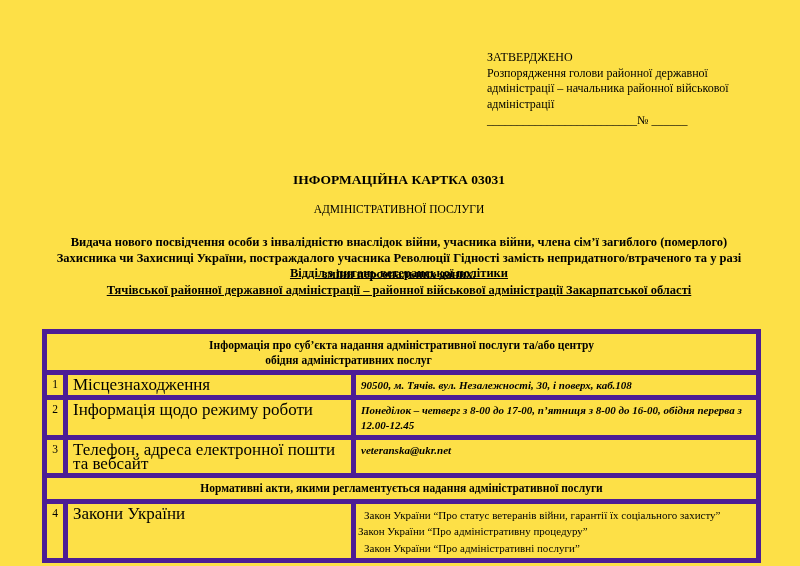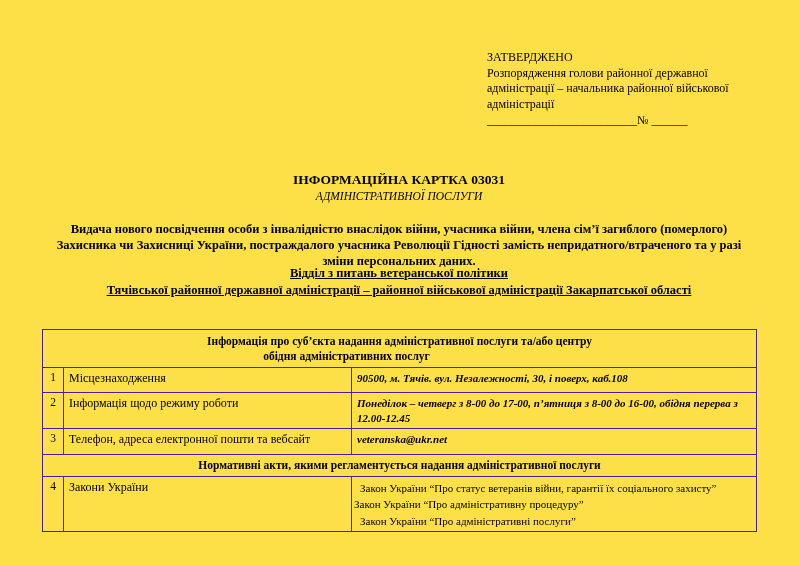--- a/index.html
+++ b/index.html
@@ -11,48 +11,48 @@
   }
   .page { position: relative; width: 800px; height: 566px; overflow: hidden; background: #fde047; }
 
   
   .approval { position: absolute; left: 487px; top: 50px; width: 248px; font-size: 12px; line-height: 15.5px; }
   .approval-number { white-space: nowrap; margin-top: 1px; }
 
   
   .title-block { position: absolute; left: 42px; top: 172px; width: 714px; text-align: center; }
   .title-main { font-size: 13.5px; font-weight: bold; line-height: 15px; }
-  .title-sub { font-size: 11.5px; line-height: 13px; margin-top: 3px; font-style: italic; }
+  .title-sub { font-size: 11.5px; line-height: 13px; margin-top: 16px; }
   .service-desc { margin-top: 19px; font-size: 12.5px; font-weight: bold; line-height: 15.8px; }
 
   
   .department { position: absolute; left: 42px; top: 265px; width: 714px; text-align: center; }
   .dept-line { font-size: 12.5px; font-weight: bold; text-decoration: underline; line-height: 16.5px; }
   .dept-note { font-size: 12px; line-height: 16px; }
 
   
   .info-table { position: absolute; left: 42px; top: 329px; width: 714px; border-collapse: collapse; table-layout: fixed; }
-  .info-table td { border: 1px solid #4c1d95; vertical-align: top; overflow: hidden; }
+  .info-table td { border: 5px solid #4c1d95; vertical-align: top; overflow: hidden; }
   .col-num { width: 21px; }
   .col-label { width: 288px; }
   .col-value { width: 405px; }
 
   tr.row-sec1  { height: 38px; }
   tr.row-item1 { height: 25px; }
   tr.row-item2 { height: 34px; }
   tr.row-item3 { height: 26px; }
   tr.row-sec2  { height: 21px; }
   tr.row-item4 { height: 50px; }
 
   .section-cell { text-align: center; font-weight: bold; font-size: 11.5px; line-height: 15px; padding: 4px 2px 2px; }
   .s1-line2 { margin-right: 106px; }
   .sec2-cell { padding: 3px 2px; }
 
   .num-cell   { text-align: center; font-size: 11.5px; padding-top: 3px; }
-  .label-cell { font-size: 12px; line-height: 14px; padding: 3px 4px 2px 5px; margin-left: 24px; }
+  .label-cell { font-size: 17px; line-height: 14px; padding: 3px 4px 2px 5px; margin-left: 24px; }
   .value-cell { font-size: 11px; font-weight: bold; font-style: italic; line-height: 15px; padding: 3px 4px 2px 5px; }
   .laws-cell  { font-size: 11px; padding: 3px 2px 2px 2px; }
   .law-line   { line-height: 16px; white-space: nowrap; overflow: hidden; }
   .law-indent { padding-left: 6px; }
   .law-gap    { margin-top: 1px; }
 </style>
 </head>
 <body>
 
 <div class="page">

